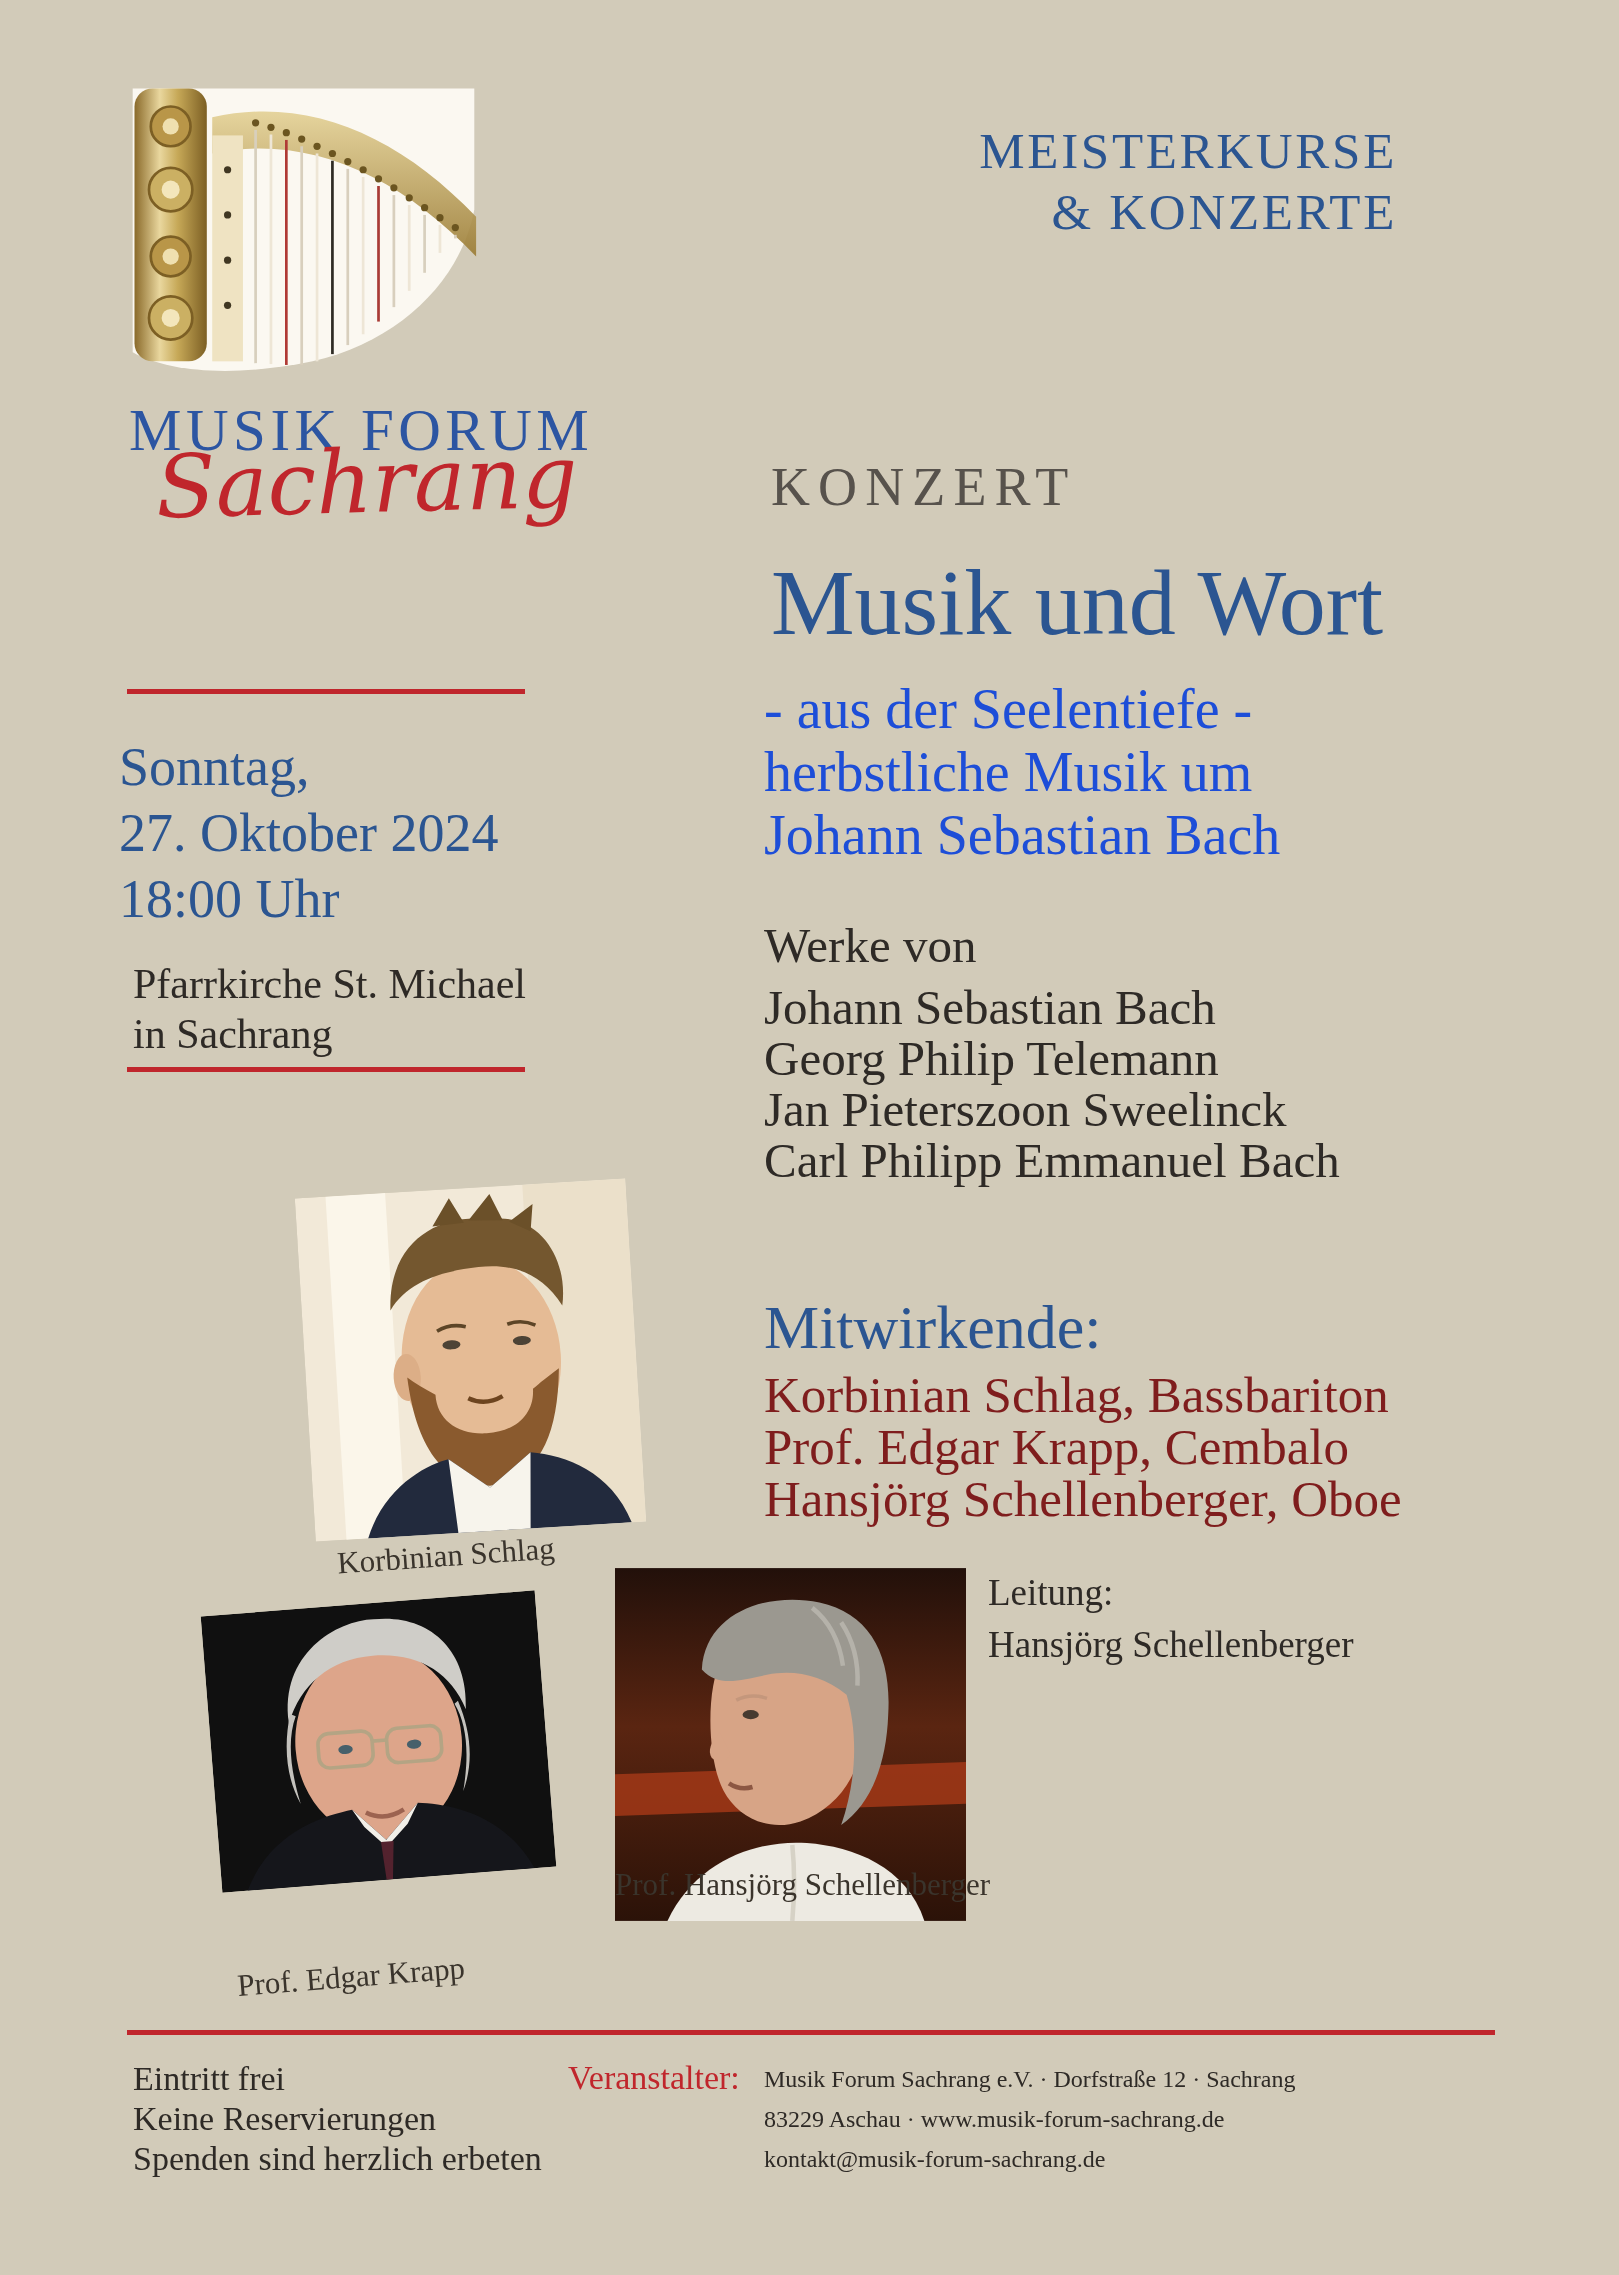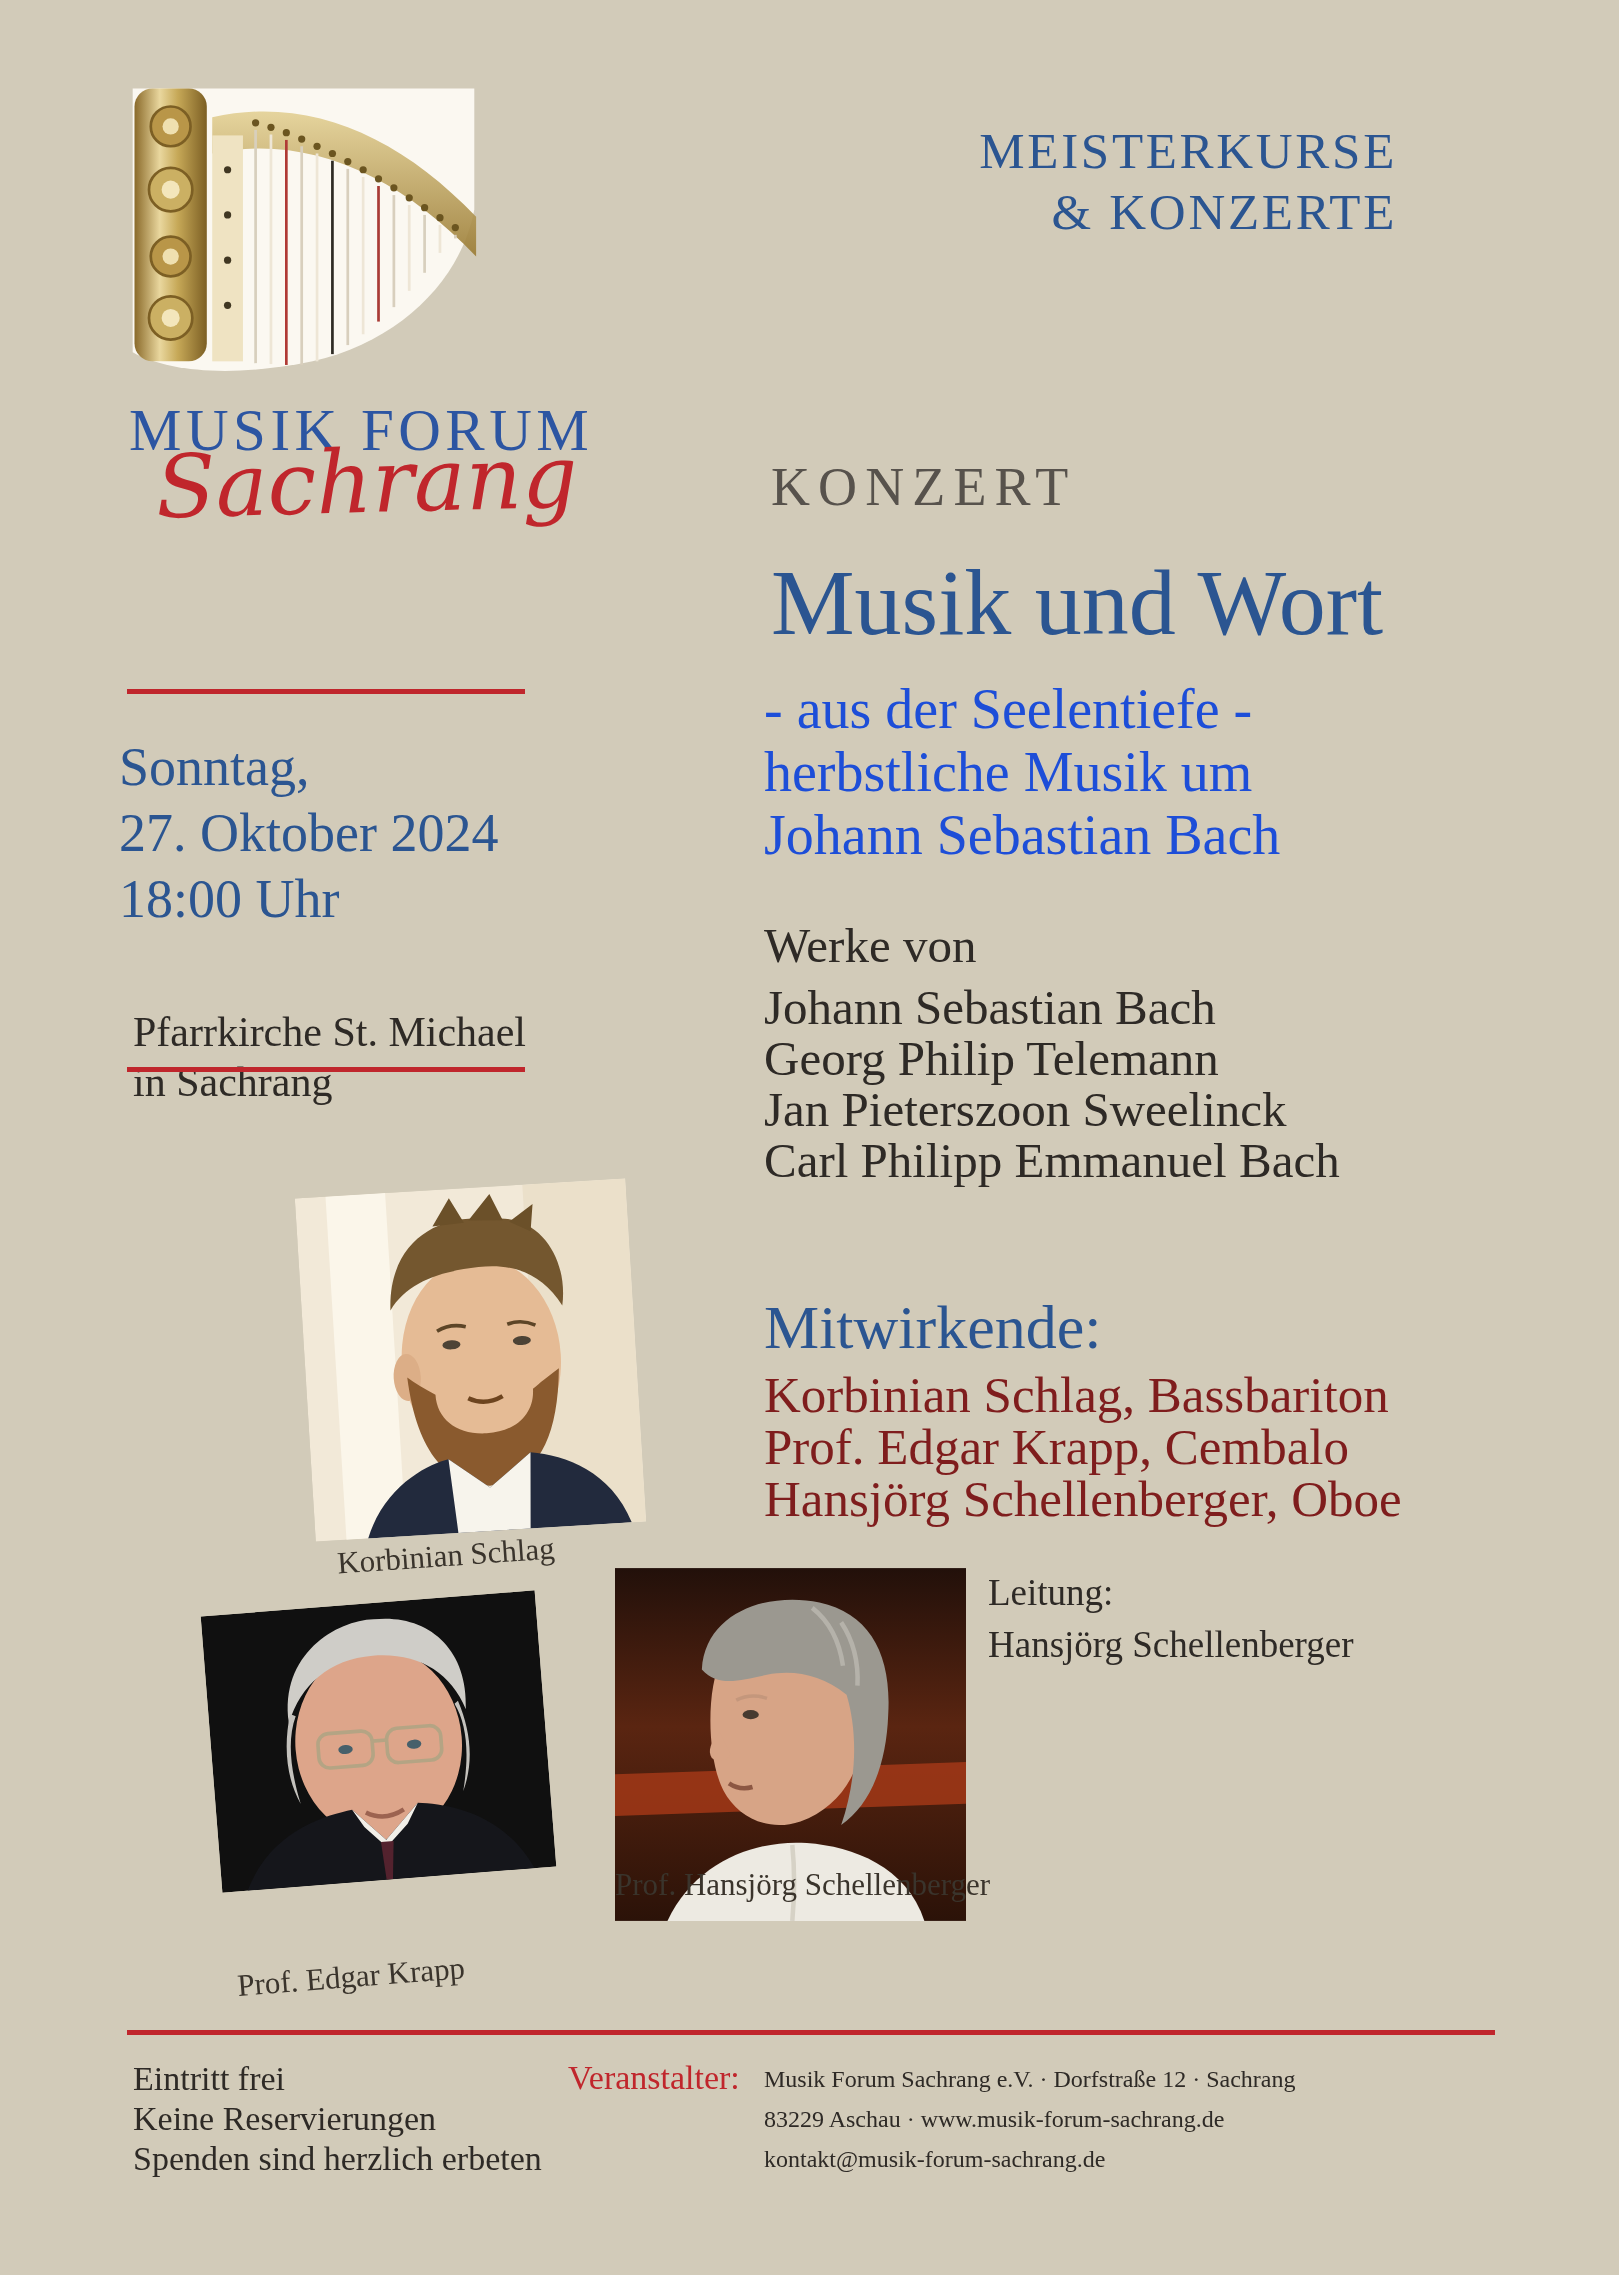--- a/index.html
+++ b/index.html
@@ -21,21 +21,21 @@
   .works-list{left:764px;top:982px;color:#2e2a26;font-size:49px;line-height:51px;}
   .mit-heading{left:764px;top:1292px;color:#2b5591;font-size:62px;}
   .performers{left:764px;top:1369px;color:#7f1d1d;font-size:51px;line-height:52px;}
   .leitung{left:988px;top:1567px;color:#2e2a26;font-size:37px;line-height:52px;}
 
   
   .rule{background:#c0262c;height:5.4px;}
   .rule-1{left:127px;top:689px;width:398px;}
   .rule-2{left:127px;top:1067px;width:398px;}
   .date-block{left:119px;top:734px;color:#2b5591;font-size:54px;line-height:66px;}
-  .venue{left:133px;top:959px;color:#2e2a26;font-size:42px;line-height:50px;margin-top:48px;}
+  .venue{left:133px;top:959px;color:#2e2a26;font-size:42px;line-height:50px;}
 
   
   .photo{overflow:hidden;}
   .photo-1{left:305px;top:1188px;width:331px;height:344px;transform:rotate(-3.5deg);}
   .photo-2{left:211px;top:1603px;width:335px;height:277px;transform:rotate(-4.5deg);}
   .photo-3{left:615px;top:1568px;width:351px;height:353px;}
   .caption{color:#3a342c;font-size:31px;white-space:nowrap;}
   .caption-1{left:337px;top:1538px;transform:rotate(-4deg);}
   .caption-2{left:237px;top:1959px;transform:rotate(-4.5deg);}
   .caption-3{left:615px;top:1867px;}

